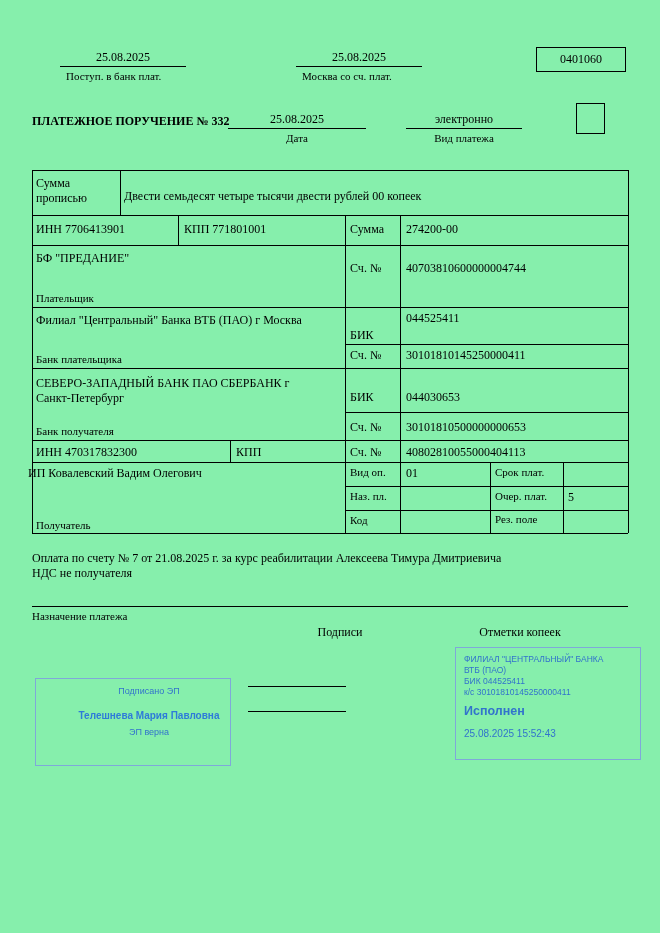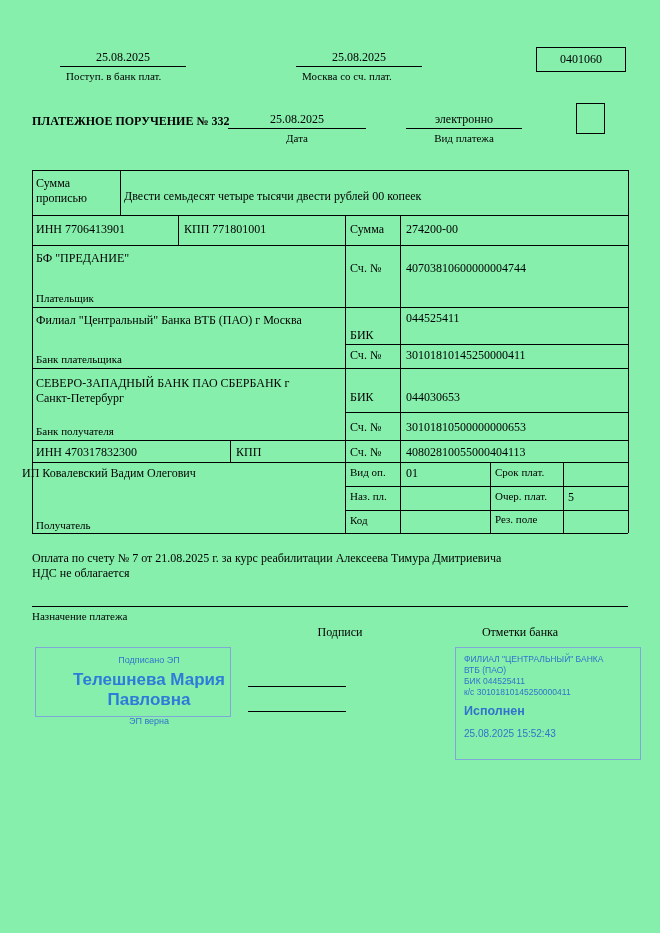--- a/index.html
+++ b/index.html
@@ -90,42 +90,42 @@
   <div class="t" style="left:406px; top:390px;">044030653</div>
   <div class="t" style="left:350px; top:420px;">Сч. №</div>
   <div class="t" style="left:406px; top:420px;">30101810500000000653</div>
   <div class="t sm" style="left:36px; top:425px;">Банк получателя</div>
 
   <div class="t" style="left:36px;  top:445px;">ИНН 470317832300</div>
   <div class="t" style="left:236px; top:445px;">КПП</div>
   <div class="t" style="left:350px; top:445px;">Сч. №</div>
   <div class="t" style="left:406px; top:445px;">40802810055000404113</div>
 
-  <div class="t" style="left:22px; top:466px;">ИП Ковалевский Вадим Олегович</div>
+  <div class="t" style="left:28px; top:466px;">ИП Ковалевский Вадим Олегович</div>
   <div class="t sm" style="left:350px; top:466px;">Вид оп.</div>
   <div class="t" style="left:406px; top:466px;">01</div>
   <div class="t sm" style="left:495px; top:466px;">Срок плат.</div>
   <div class="t sm" style="left:350px; top:490px;">Наз. пл.</div>
   <div class="t sm" style="left:495px; top:490px;">Очер. плат.</div>
   <div class="t" style="left:568px; top:490px;">5</div>
   <div class="t sm" style="left:350px; top:514px;">Код</div>
   <div class="t sm" style="left:495px; top:513px;">Рез. поле</div>
   <div class="t sm" style="left:36px; top:519px;">Получатель</div>
 
   <div class="t" style="left:32px; top:551px;">Оплата по счету № 7 от 21.08.2025 г. за курс реабилитации Алексеева Тимура Дмитриевича</div>
-  <div class="t" style="left:32px; top:566px;">НДС не облагается</div>
+  <div class="t" style="left:32px; top:566px;">НДС не получателя</div>
   <div class="hl" style="left:32px; top:606px; width:596px;"></div>
   <div class="t sm" style="left:32px; top:610px;">Назначение платежа</div>
 
   <div class="t c" style="left:285px; top:625px; width:110px;">Подписи</div>
-  <div class="t c" style="left:455px; top:625px; width:130px;">Отметки банка</div>
+  <div class="t c" style="left:455px; top:625px; width:130px;">Отметки копеек</div>
 
-  <div class="stamp sig-stamp" style="left:35px; top:647px; width:196px; height:70px; padding-top:7px;padding-left:32px;">
+  <div class="stamp sig-stamp" style="left:35px; top:678px; width:196px; height:88px; padding-top:7px;padding-left:32px;">
     <div style="font-size:9px;">Подписано ЭП</div>
-    <div style="font-size:17px; font-weight:bold; color:#2e7bd9; margin-top:5px;">Телешнева Мария Павловна</div>
+    <div style="font-size:10px; font-weight:bold; color:#2e7bd9; margin-top:14px;">Телешнева Мария Павловна</div>
     <div style="font-size:9px; margin-top:6px;">ЭП верна</div>
   </div>
 
   <div class="hl" style="left:248px; top:686px; width:98px;"></div>
   <div class="hl" style="left:248px; top:711px; width:98px;"></div>
 
   <div class="stamp" style="left:455px; top:647px; width:186px; height:113px; padding:6px 8px; font-size:8.5px; line-height:11px;">
     <div>ФИЛИАЛ "ЦЕНТРАЛЬНЫЙ" БАНКА</div>
     <div>ВТБ (ПАО)</div>
     <div>БИК 044525411</div>

